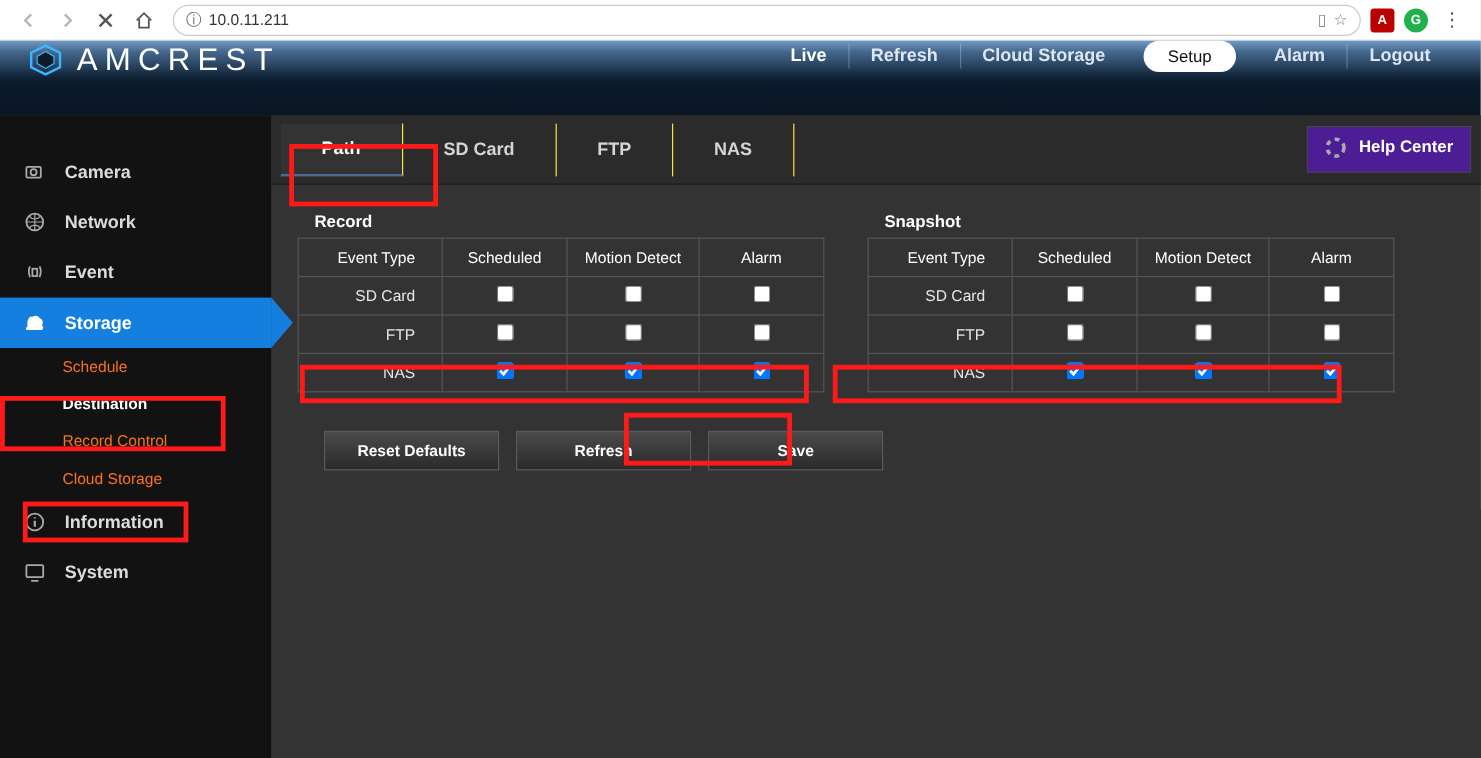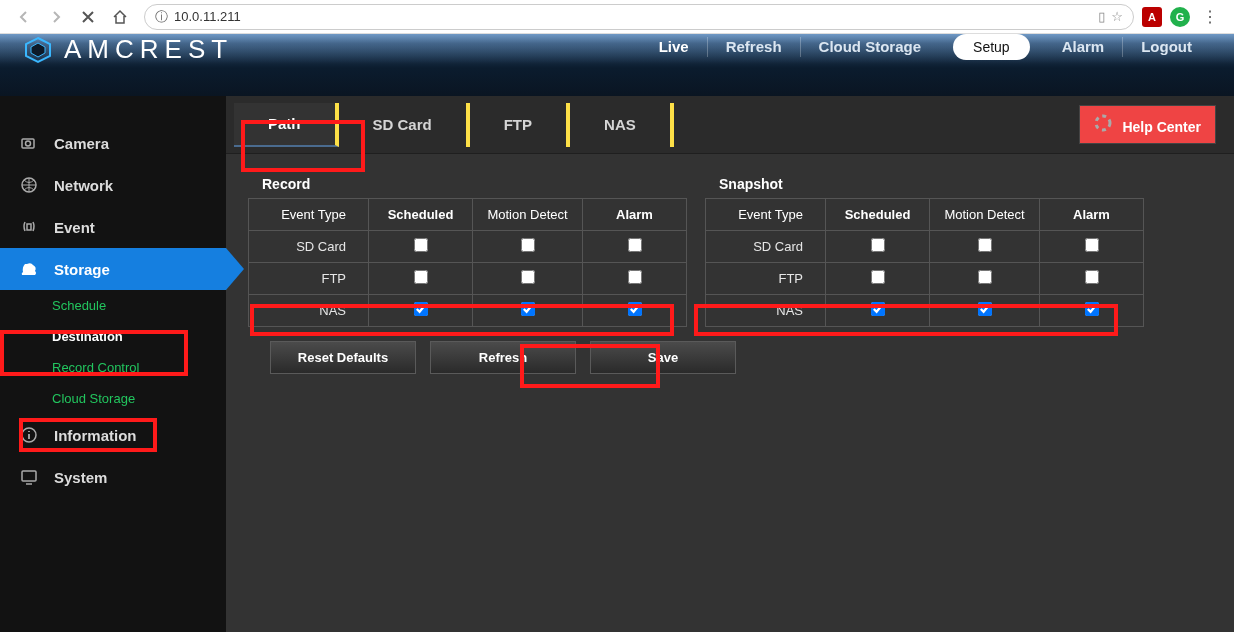--- a/index.html
+++ b/index.html
@@ -23,38 +23,38 @@
 .top-nav .link { color:#dbe6f1; font-weight:bold; font-size:15px; padding:0 18px; line-height:20px; border-left:1px solid rgba(255,255,255,.25); }
 .top-nav .link:first-child { border-left:none; }
 .top-nav .link.white { color:#fff; }
 .top-nav .pill { background:#fff; color:#111; border-radius:14px; padding:5px 20px; margin:0 14px; font-size:14px; font-weight:normal; }
 
 .body-wrap { display:flex; height:536px; background:#1e1e1e; }
 .sidebar { width:226px; background:#121212; color:#ccc; padding-top:26px; display:flex; flex-direction:column; }
 .side-item { display:flex; align-items:center; gap:14px; padding:10px 18px; font-size:15px; font-weight:bold; color:#dcdcdc; }
 .side-item.active { background:#157fe0; color:#fff; position:relative; }
 .side-item.active::after { content:""; position:absolute; right:-18px; top:0; border-top:21px solid transparent; border-bottom:21px solid transparent; border-left:18px solid #157fe0; }
-.side-sub { padding:8px 18px 8px 52px; font-size:13px; color:#22c55e; }
+.side-sub { padding:8px 18px 8px 52px; font-size:13px; color:#f97316; }
 .side-sub.active { color:#fff; font-weight:bold; }
 .side-icon { width:22px; height:22px; display:flex; align-items:center; justify-content:center; }
 
 .main { flex:1; background:#333333; color:#fff; }
 .tabs { display:flex; align-items:center; height:58px; border-bottom:1px solid #1f1f1f; background:#2b2b2b; padding:0 8px; }
-.tab { padding:0 34px; height:44px; display:flex; align-items:center; font-size:15px; color:#d5d5d5; font-weight:bold; border-right:4px solid #fde047; }
+.tab { padding:0 34px; height:44px; display:flex; align-items:center; font-size:15px; color:#d5d5d5; font-weight:bold; border-right:1px solid #fde047; }
 .tab.active { color:#fff; background:#333; border-bottom:2px solid #4a6b8f; }
-.help-btn { margin-left:auto; margin-right:10px; background:#ef4444; color:#fff; padding:8px 14px; display:flex; align-items:flex-end; gap:10px; font-size:14px; font-weight:bold; border:1px solid #444; }
-
-.content { padding:22px 22px; display:flex; gap:18px; flex-wrap:wrap; }
+.help-btn { margin-left:auto; background:#4c1d95; color:#fff; padding:8px 14px; display:flex; align-items:flex-start; gap:10px; font-size:14px; font-weight:bold; border:1px solid #444; }
+
+.content { padding:22px 22px; display:flex; gap:36px; flex-wrap:wrap; }
 .tbl-wrap { }
 .tbl-title { font-size:14px; font-weight:bold; color:#fff; margin-bottom:6px; padding-left:14px; }
 table { border-collapse:collapse; }
 th,td { border:1px solid #555; font-size:13px; color:#e6e6e6; text-align:center; padding:6px 10px; height:32px; }
 th { font-weight:normal; color:#fff; }
 .row-label { width:120px; text-align:right; padding-right:22px; }
-.col-h { width:104px;font-weight:bold; }
+.col-h { width:104px; }
 .col-h2 { width:110px; }
 input[type=checkbox] { width:14px; height:14px; }
 
 .btn-row { width:100%; display:flex; gap:14px; padding-left:22px; margin-top:-4px; }
 .btn { background:linear-gradient(#4b4b4b,#2a2a2a); color:#fff; border:1px solid #5a5a5a; padding:8px 0; width:146px; text-align:center; font-size:13px; font-weight:bold; }
 
 .hl { position:absolute; border:4px solid #ff1a1a; pointer-events:none; z-index:50; }
 .hl-path { left:241px; top:120px; width:124px; height:52px; }
 .hl-storage { left:0px; top:330px; width:188px; height:46px; }
 .hl-dest { left:19px; top:418px; width:138px; height:34px; }

